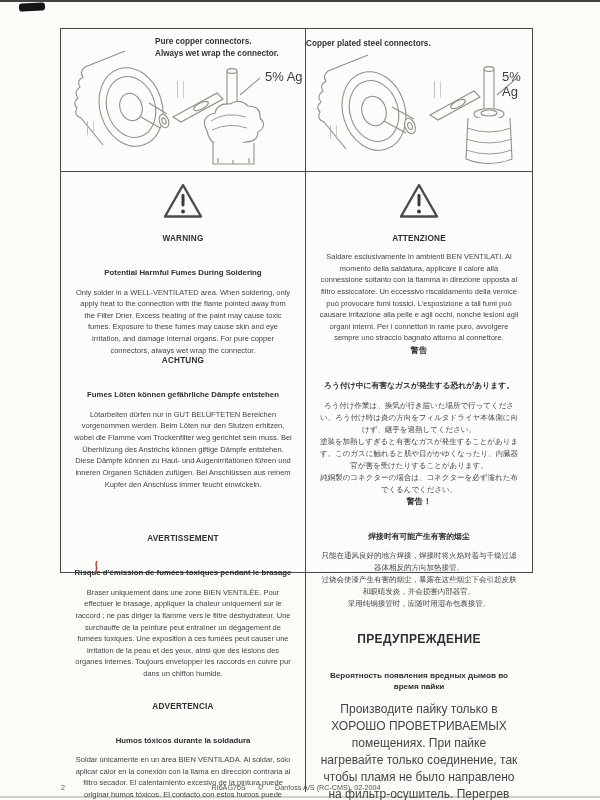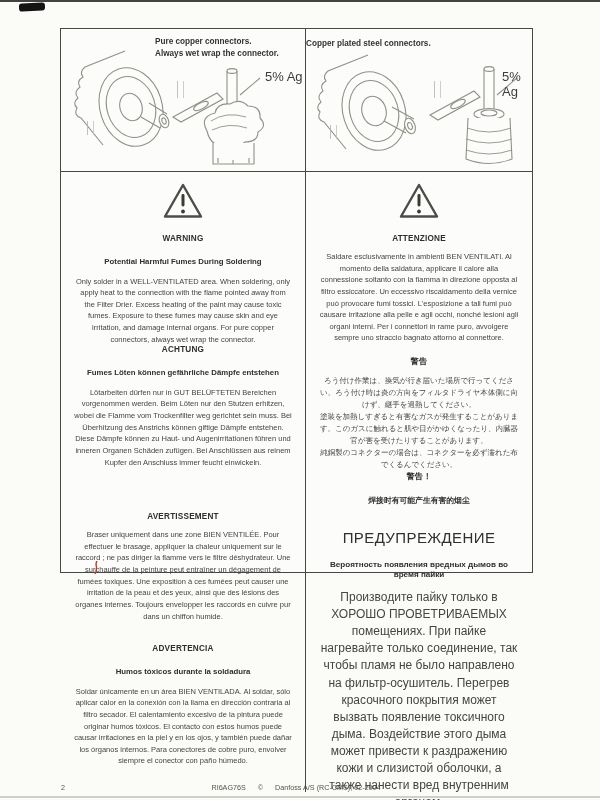--- a/index.html
+++ b/index.html
@@ -34,28 +34,28 @@
   .ag-left{left:204px;top:40px;}
   .ag-right{left:196px;top:40px;}
   .ref-mark{position:absolute;width:5px;height:17px;border-left:1px solid #b4b4ae;border-right:1px solid #c4c4be;opacity:.8;}
 
   .warn-row{display:flex;height:620px;}
   .col{box-sizing:border-box;padding:0 13px;}
   .col.left{width:245px;border-right:1px solid #474743;}
   .col.right{width:226px;}
   .tri-wrap{text-align:center;margin-top:10px;height:38px;}
   .hdr{font-weight:bold;font-size:8.2px;text-align:center;color:#2f2f2f;letter-spacing:.2px;}
-  .sub{font-weight:bold;font-size:7.8px;text-align:center;color:#2f2f2f;margin-top:14px;line-height:1.35;}
+  .sub{font-weight:bold;font-size:7.8px;text-align:center;color:#2f2f2f;margin-top:25px;line-height:1.35;}
   .bodytxt{
     font-size:7.5px;line-height:1.55;color:#454545;margin-top:8px;
     white-space:pre-line;text-align:center;
   }
   .mt14{margin-top:14px;}.mt18{}.mt30{margin-top:44px;}
-  .mt22{margin-top:22px;}.mt12{margin-top:12px;}
-  .ru-hdr{font-size:15px;letter-spacing:.4px;font-weight:400;}
+  .mt22{margin-top:22px;}.mt12{margin-top:1px;}
+  .ru-hdr{font-size:12px;letter-spacing:.4px;font-weight:700;}
   .ru-sub{font-size:8.1px;}
   .ru-body{font-size:12px;line-height:1.42;}
   .cjk-body{line-height:1.6;}
   .red-mark{position:absolute;left:92px;top:561px;width:8px;height:13px;}
 
   .footer{position:absolute;left:0;top:783px;width:600px;height:12px;font-size:7.2px;color:#55554f;}
   .footer .pg{position:absolute;left:61px;top:0;}
   .footer .center{position:absolute;left:296px;top:0;transform:translateX(-50%);white-space:nowrap;}
   .footer .center span{margin:9px 5px;}
   svg{display:block;}
@@ -153,20 +153,21 @@
       </div>
 
       <div class="sec">
         <div class="hdr mt18">ACHTUNG</div>
         <div class="sub">Fumes Löten können gefährliche Dämpfe entstehen</div>
         <div class="bodytxt">Lötarbeiten dürfen nur in GUT BELÜFTETEN Bereichen vorgenommen werden. Beim Löten nur den Stutzen erhitzen, wobei die Flamme vom Trockenfilter weg gerichtet sein muss. Bei Überhitzung des Anstrichs können giftige Dämpfe entstehen. Diese Dämpfe können zu Haut- und Augenirritationen führen und inneren Organen Schäden zufügen. Bei Anschlüssen aus reinem Kupfer den Anschluss immer feucht einwickeln.</div>
       </div>
 
       <div class="sec">
         <div class="hdr mt30">AVERTISSEMENT</div>
+        <div class="sub">Risque d'émission de fumées toxiques pendant le brasage</div>
         <div class="bodytxt">Braser uniquement dans une zone BIEN VENTILÉE. Pour effectuer le brasage, appliquer la chaleur uniquement sur le raccord ; ne pas diriger la flamme vers le filtre déshydrateur. Une surchauffe de la peinture peut entraîner un dégagement de fumées toxiques. Une exposition à ces fumées peut causer une irritation de la peau et des yeux, ainsi que des lésions des organes internes. Toujours envelopper les raccords en cuivre pur dans un chiffon humide.</div>
       </div>
 
       <div class="sec">
         <div class="hdr mt22">ADVERTENCIA</div>
         <div class="sub">Humos tóxicos durante la soldadura</div>
         <div class="bodytxt">Soldar únicamente en un área BIEN VENTILADA. Al soldar, sólo aplicar calor en la conexión con la llama en dirección contraria al filtro secador. El calentamiento excesivo de la pintura puede originar humos tóxicos. El contacto con estos humos puede causar irritaciones en la piel y en los ojos, y también puede dañar los órganos internos. Para conectores de cobre puro, envolver siempre el conector con paño húmedo.</div>
       </div>
     </div>
 
@@ -179,28 +180,32 @@
         </svg>
       </div>
 
       <div class="sec">
         <div class="hdr mt14">ATTENZIONE</div>
         <div class="bodytxt">Saldare esclusivamente in ambienti BEN VENTILATI. Al momento della saldatura, applicare il calore alla connessione soltanto con la fiamma in direzione opposta al filtro essiccatore. Un eccessivo riscaldamento della vernice può provocare fumi tossici. L'esposizione a tali fumi può causare irritazione alla pelle e agli occhi, nonché lesioni agli organi interni. Per i connettori in rame puro, avvolgere sempre uno straccio bagnato attorno al connettore.</div>
       </div>
 
       <div class="sec">
         <div class="hdr mt12">警告</div>
+        <div class="sub">ろう付け中に有害なガスが発生する恐れがあります。</div>
         <div class="bodytxt cjk-body">ろう付け作業は、換気が行き届いた場所で行ってください。ろう付け時は炎の方向をフィルタドライヤ本体側に向けず、継手を過熱してください。
 塗装を加熱しすぎると有害なガスが発生することがあります。このガスに触れると肌や目がかゆくなったり、内臓器官が害を受けたりすることがあります。
 純銅製のコネクターの場合は、コネクターを必ず濡れた布でくるんでください。</div>
       </div>
 
       <div class="sec">
         <div class="hdr mt18">警告！</div>
         <div class="sub">焊接时有可能产生有害的烟尘</div>
+        <div class="bodytxt cjk-body">只能在通风良好的地方焊接，焊接时将火焰对着与干燥过滤器体相反的方向加热接管。
+过烧会使漆产生有害的烟尘，暴露在这些烟尘下会引起皮肤和眼睛发炎，并会损害内部器官。
+采用纯铜接管时，应随时用湿布包裹接管。</div>
       </div>
 
       <div class="sec">
         <div class="hdr ru-hdr mt22">ПРЕДУПРЕЖДЕНИЕ</div>
         <div class="sub ru-sub">Вероятность появления вредных дымов во время пайки</div>
         <div class="bodytxt ru-body">Производите пайку только в ХОРОШО ПРОВЕТРИВАЕМЫХ помещениях. При пайке нагревайте только соединение, так чтобы пламя не было направлено на фильтр-осушитель. Перегрев красочного покрытия может вызвать появление токсичного дыма. Воздействие этого дыма может привести к раздражению кожи и слизистой оболочки, а также нанести вред внутренним органам.
 При пайке соединений из чистой меди всегда оборачивайте соединение мокрой тканью.</div>
       </div>
     </div>
   </div>

